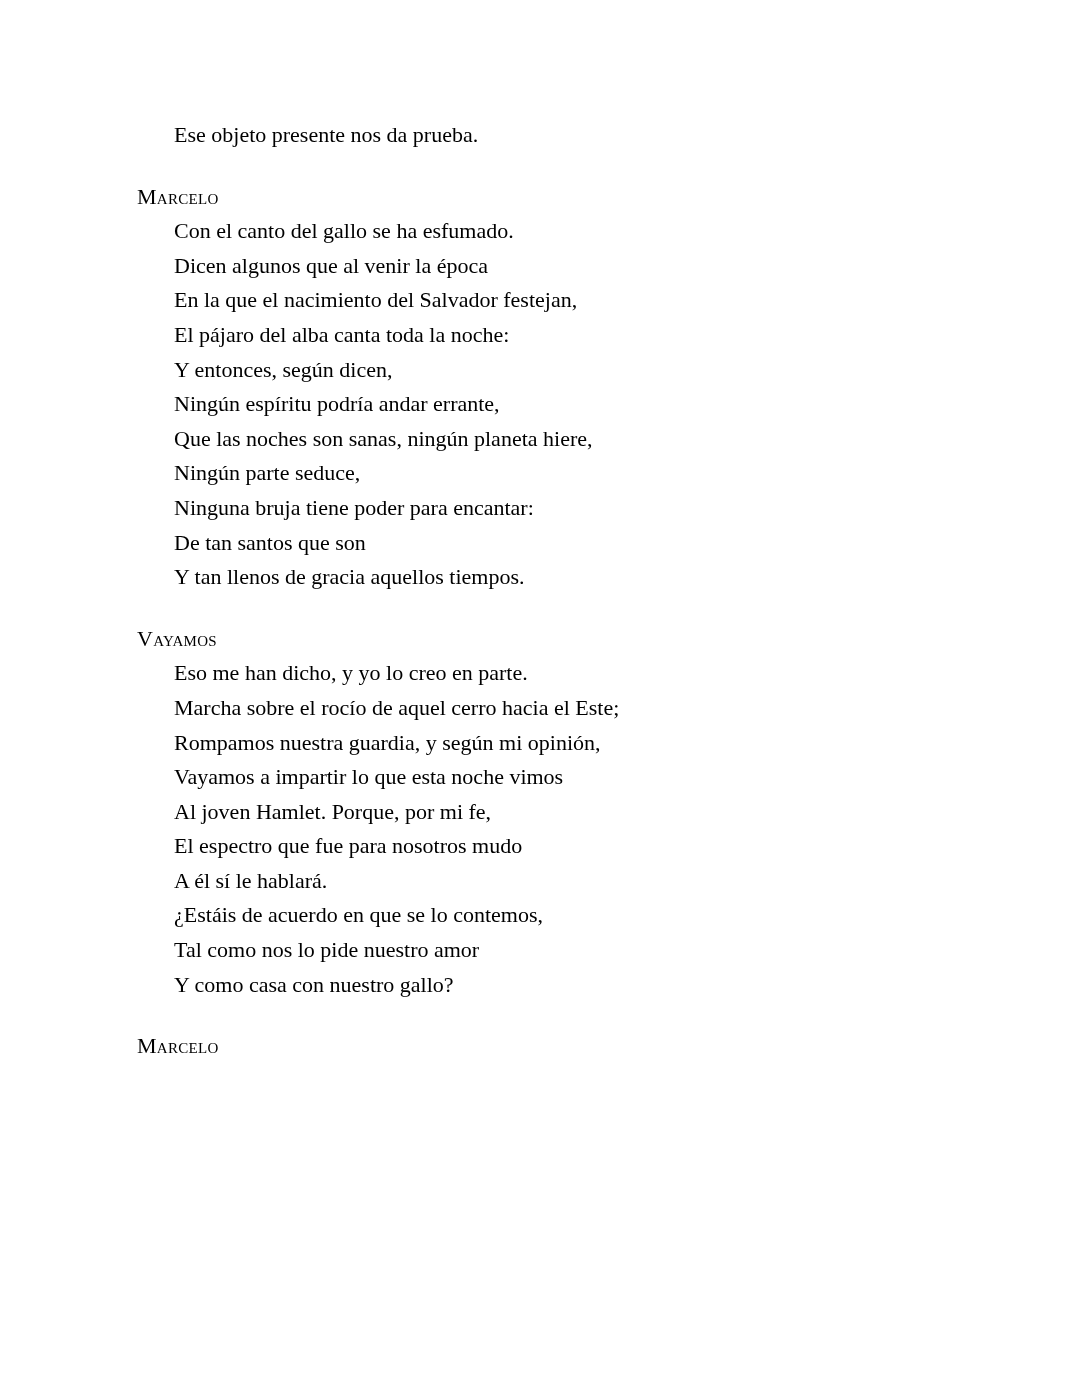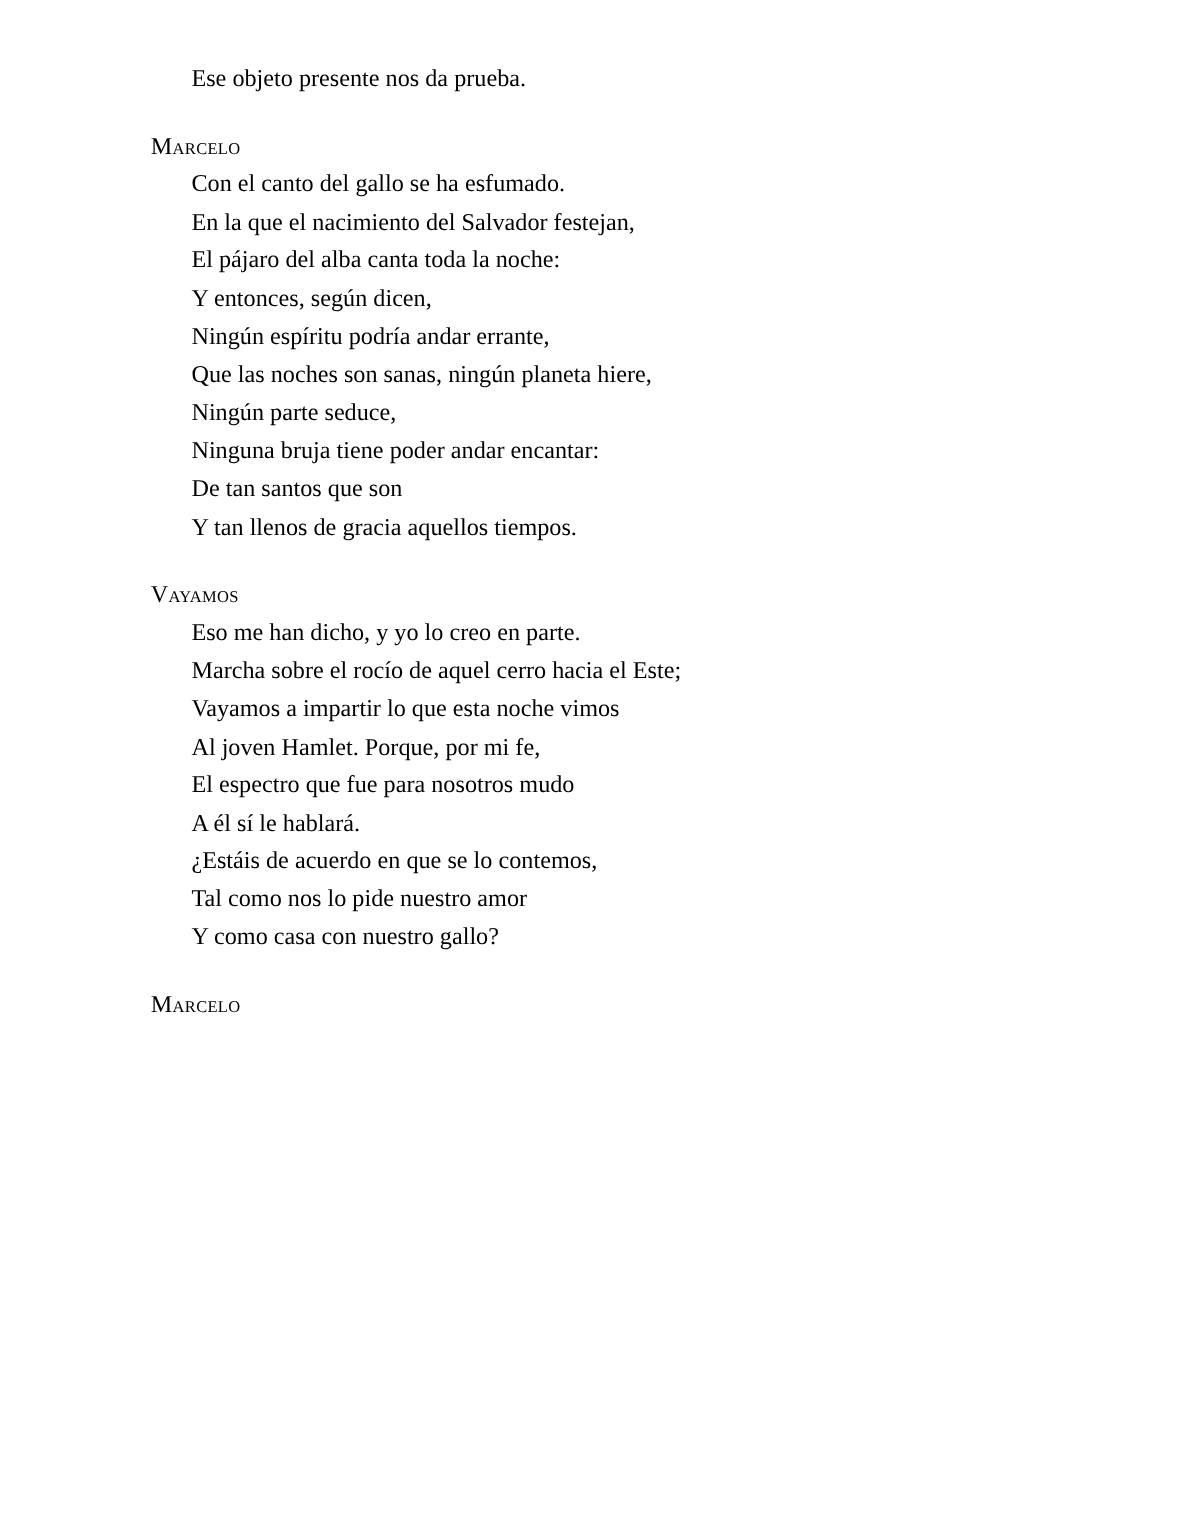--- a/index.html
+++ b/index.html
@@ -10,21 +10,21 @@
   .page {
     position: relative;
     width: 1080px;
     height: 1397px;
     background: #ffffff;
     color: #000000;
     font-family: "Liberation Serif", "DejaVu Serif", serif;
     font-size: 22px;
     line-height: 34.6px;
     box-sizing: border-box;
-    padding: 54px 80px 0 137px;
+    padding: 118px 80px 0 137px;
     overflow: hidden;
   }
   .speech {
     margin: 0 0 27px 0;
   }
   .speaker {
     font-variant: small-caps;
     letter-spacing: 0.3px;
   }
   .verse-line {
@@ -36,34 +36,36 @@
 <body>
 
 <div class="page">
   <div>
       <div class="speech">
         <div class="verse-line">Ese objeto presente nos da prueba.</div>
       </div>
       <div class="speech">
         <div class="speaker">Marcelo</div>
         <div class="verse-line">Con el canto del gallo se ha esfumado.</div>
+        <div class="verse-line">Dicen algunos que al venir la época</div>
         <div class="verse-line">En la que el nacimiento del Salvador festejan,</div>
         <div class="verse-line">El pájaro del alba canta toda la noche:</div>
         <div class="verse-line">Y entonces, según dicen,</div>
         <div class="verse-line">Ningún espíritu podría andar errante,</div>
         <div class="verse-line">Que las noches son sanas, ningún planeta hiere,</div>
         <div class="verse-line">Ningún parte seduce,</div>
-        <div class="verse-line">Ninguna bruja tiene poder andar encantar:</div>
+        <div class="verse-line">Ninguna bruja tiene poder para encantar:</div>
         <div class="verse-line">De tan santos que son</div>
         <div class="verse-line">Y tan llenos de gracia aquellos tiempos.</div>
       </div>
       <div class="speech">
         <div class="speaker">Vayamos</div>
         <div class="verse-line">Eso me han dicho, y yo lo creo en parte.</div>
         <div class="verse-line">Marcha sobre el rocío de aquel cerro hacia el Este;</div>
+        <div class="verse-line">Rompamos nuestra guardia, y según mi opinión,</div>
         <div class="verse-line">Vayamos a impartir lo que esta noche vimos</div>
         <div class="verse-line">Al joven Hamlet. Porque, por mi fe,</div>
         <div class="verse-line">El espectro que fue para nosotros mudo</div>
         <div class="verse-line">A él sí le hablará.</div>
         <div class="verse-line">¿Estáis de acuerdo en que se lo contemos,</div>
         <div class="verse-line">Tal como nos lo pide nuestro amor</div>
         <div class="verse-line">Y como casa con nuestro gallo?</div>
       </div>
       <div class="speech">
         <div class="speaker">Marcelo</div>

